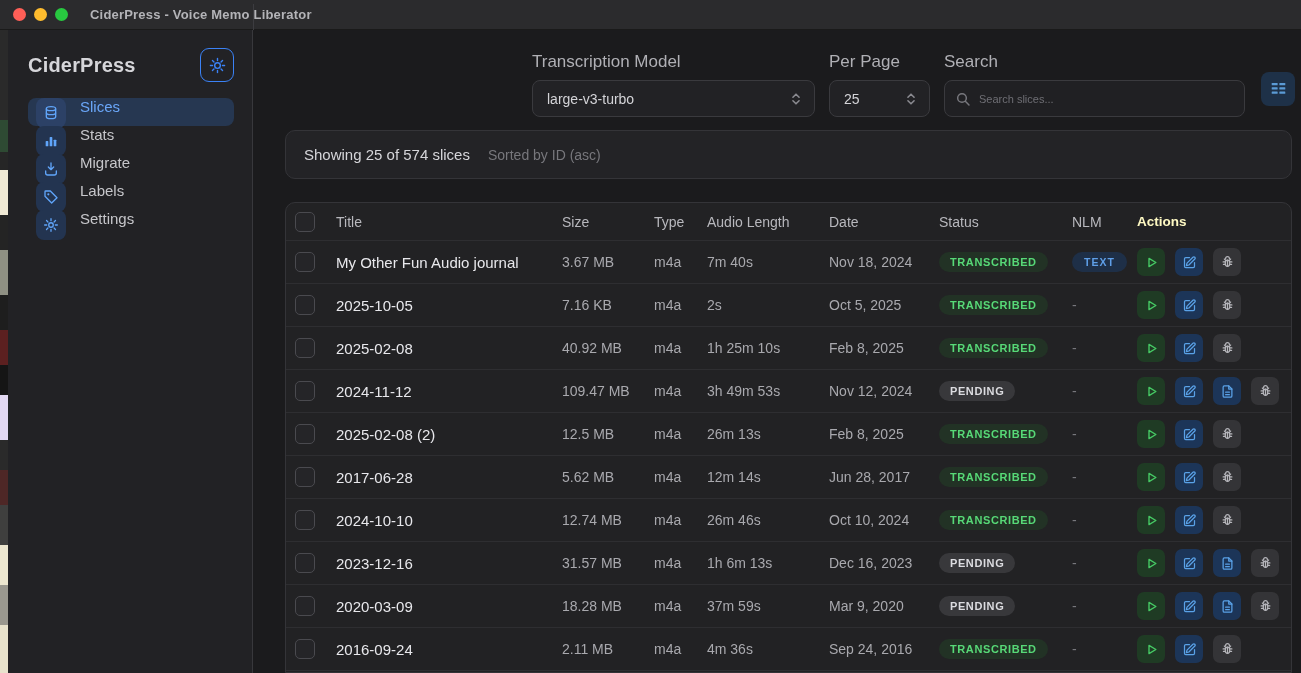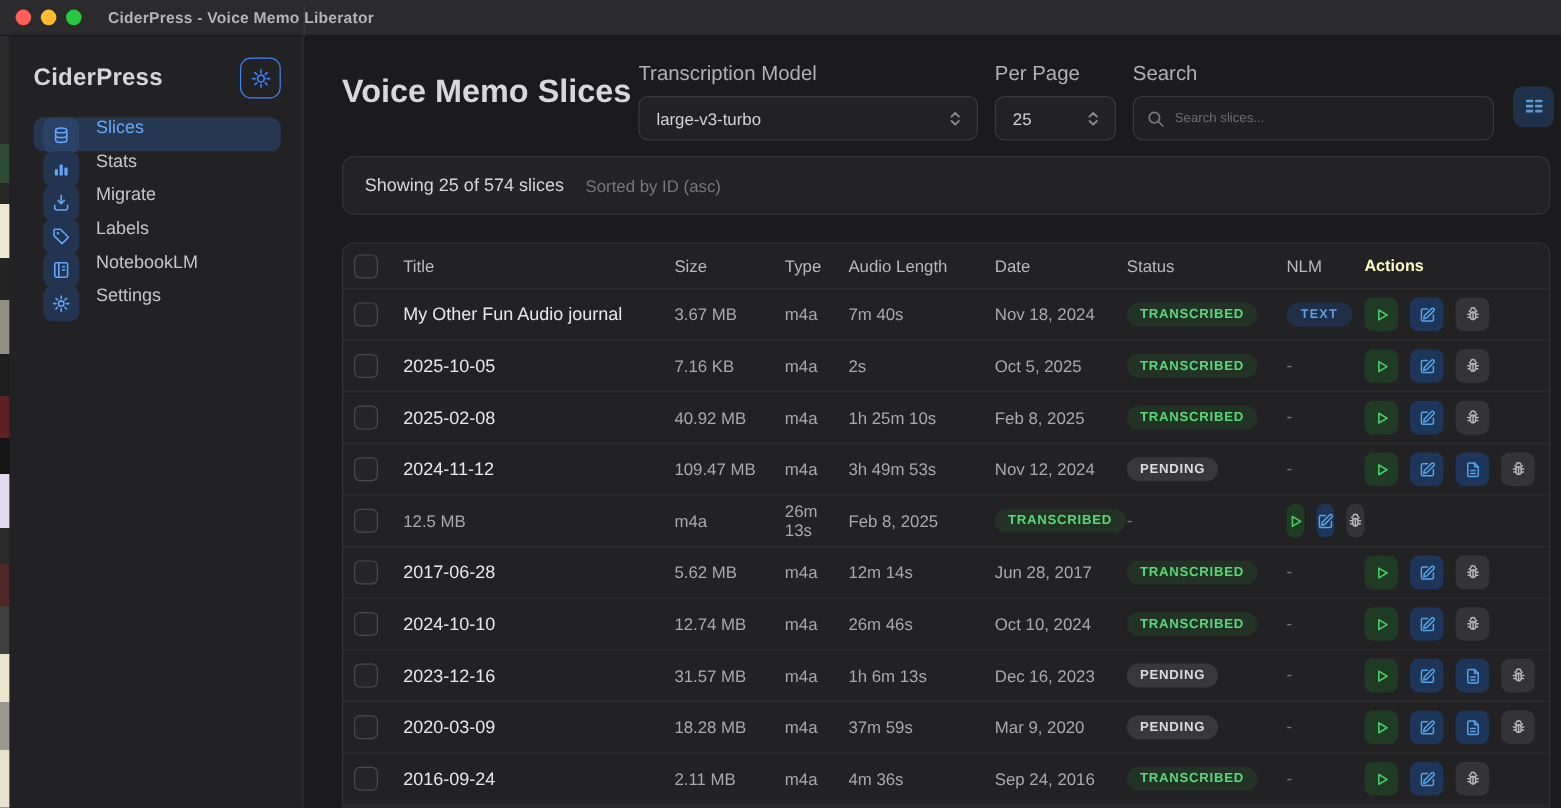--- a/index.html
+++ b/index.html
@@ -159,41 +159,31 @@
         <span class="icon-tile">
           <svg width="16" height="16" viewBox="0 0 24 24" fill="none" stroke="currentColor" stroke-width="2" stroke-linejoin="round">
             <path d="M3 11V4a1 1 0 0 1 1-1h7l10 10-8 8L3 11z"></path>
             <circle cx="8" cy="8" r="1.6" fill="currentColor" stroke="none"></circle>
           </svg>
         </span>
         <span class="nav-label">Labels</span>
       </div>
       <div class="nav-item">
         <span class="icon-tile">
-          <svg width="16" height="16" viewBox="0 0 24 24" fill="none" stroke="currentColor" stroke-width="2">
-            <rect x="4" y="3" width="16" height="18" rx="2"></rect>
-            <path d="M9 3v18M13 8h4M13 12h4"></path>
-          </svg>
-        </span>
-        <span class="nav-label">NotebookLM</span>
-      </div>
-      <div class="nav-item">
-        <span class="icon-tile">
           <svg width="16" height="16" viewBox="0 0 24 24" fill="none" stroke="currentColor" stroke-width="2" stroke-linecap="round">
             <circle cx="12" cy="12" r="3.4"></circle>
             <path d="M12 2.5v3M12 18.5v3M2.5 12h3M18.5 12h3M5.3 5.3l2.1 2.1M16.6 16.6l2.1 2.1M18.7 5.3l-2.1 2.1M7.4 16.6l-2.1 2.1"></path>
           </svg>
         </span>
         <span class="nav-label">Settings</span>
       </div>
     </div>
 </div>
 
 <div class="main">
-  <h1 class="page-title">Voice Memo Slices</h1>
 
   <div class="ctl-group grp-model">
     <div class="ctl-label">Transcription Model</div>
     <div class="select-box">
       <span>large-v3-turbo</span>
       <span class="chev">
         <svg width="12" height="14" viewBox="0 0 12 16" fill="none" stroke="currentColor" stroke-width="1.8" stroke-linecap="round" stroke-linejoin="round">
           <path d="M2.5 6l3.5-3.5L9.5 6M2.5 10l3.5 3.5L9.5 10"></path>
         </svg>
       </span>
@@ -411,20 +401,21 @@
                   <path d="M9 5.5a3 3 0 0 1 6 0M12 8v10M8.5 11H5M8.5 15H5.5M15.5 11H19M15.5 15h3M7 6.5L9 8.5M17 6.5L15 8.5"></path>
                 </svg>
               </span>
             </button>
           </div>
         </div>
         <div class="trow">
           <div class="cb-cell">
             <div class="checkbox"></div>
           </div>
+          <div class="cell-title">2025-02-08 (2)</div>
           <div class="cell-dim">12.5 MB</div>
           <div class="cell-dim">m4a</div>
           <div class="cell-dim">26m 13s</div>
           <div class="cell-dim">Feb 8, 2025</div>
           <div><span class="badge transcribed">TRANSCRIBED</span></div>
           <div><span class="nlm-dash">-</span></div>
           <div class="actions-cell">
             <button class="abtn play">
               <span style="display:flex;">
                 <svg width="15" height="15" viewBox="0 0 24 24" fill="none" stroke="currentColor" stroke-width="2.2" stroke-linejoin="round">

